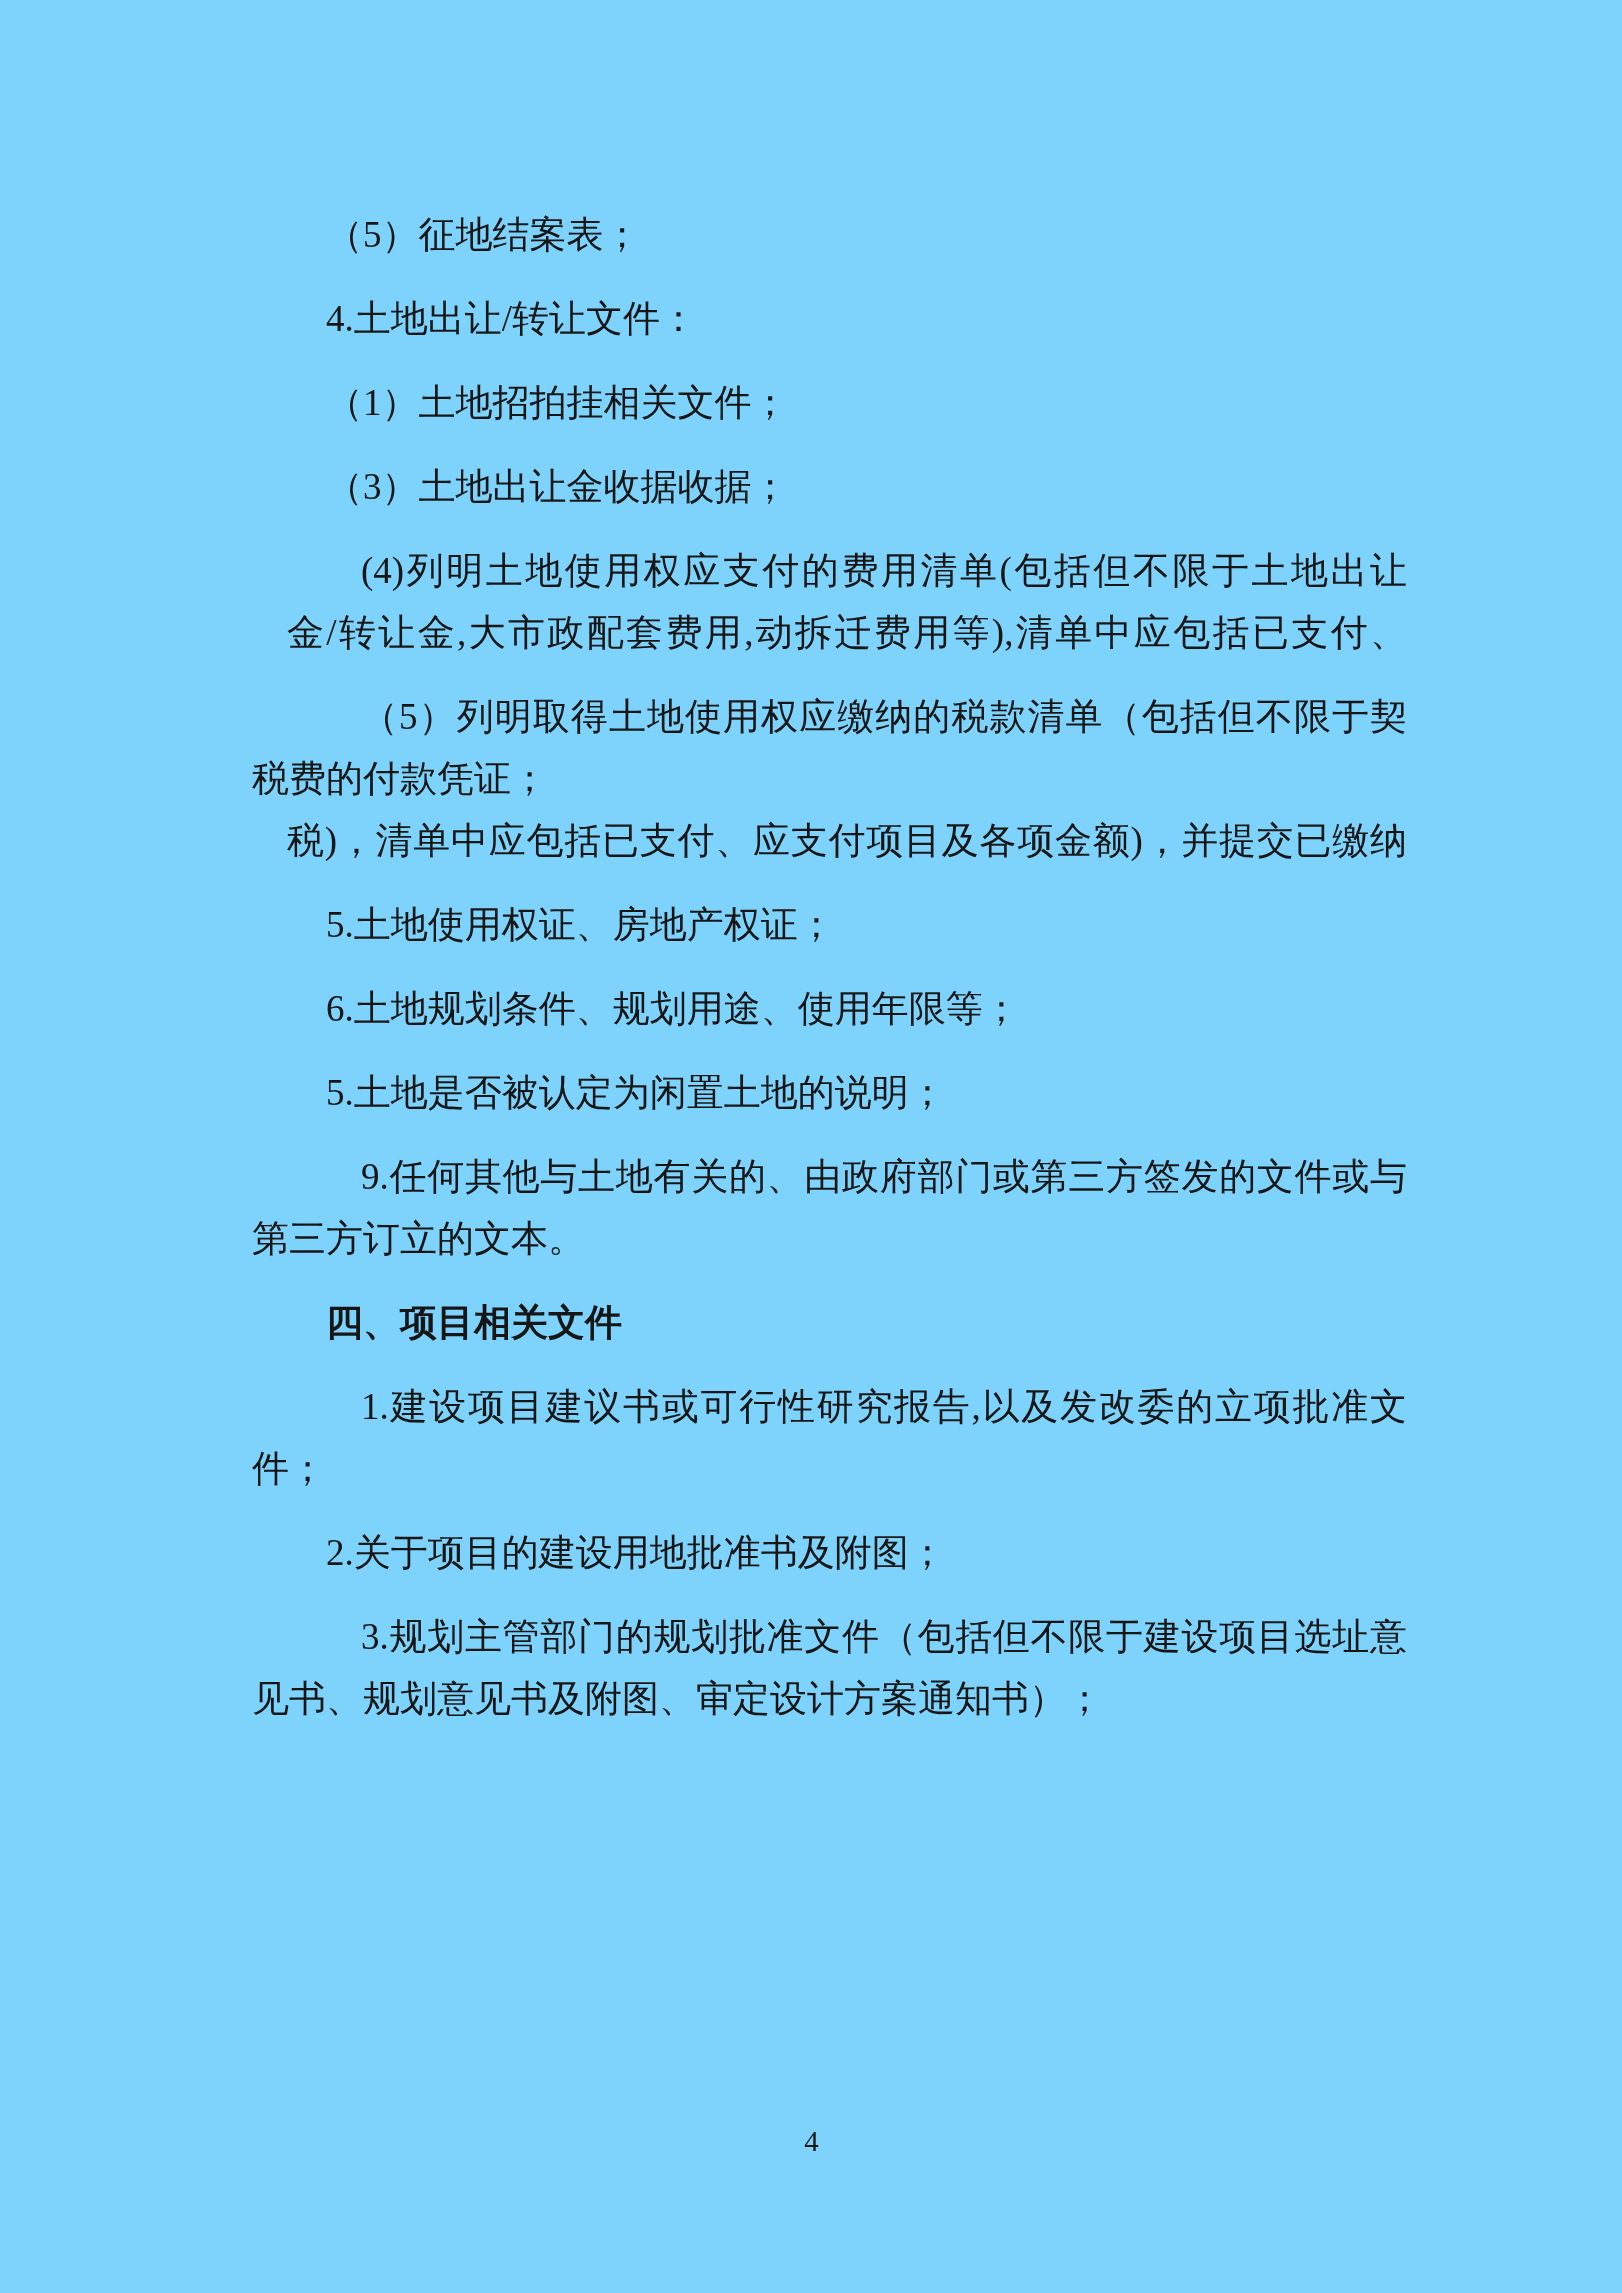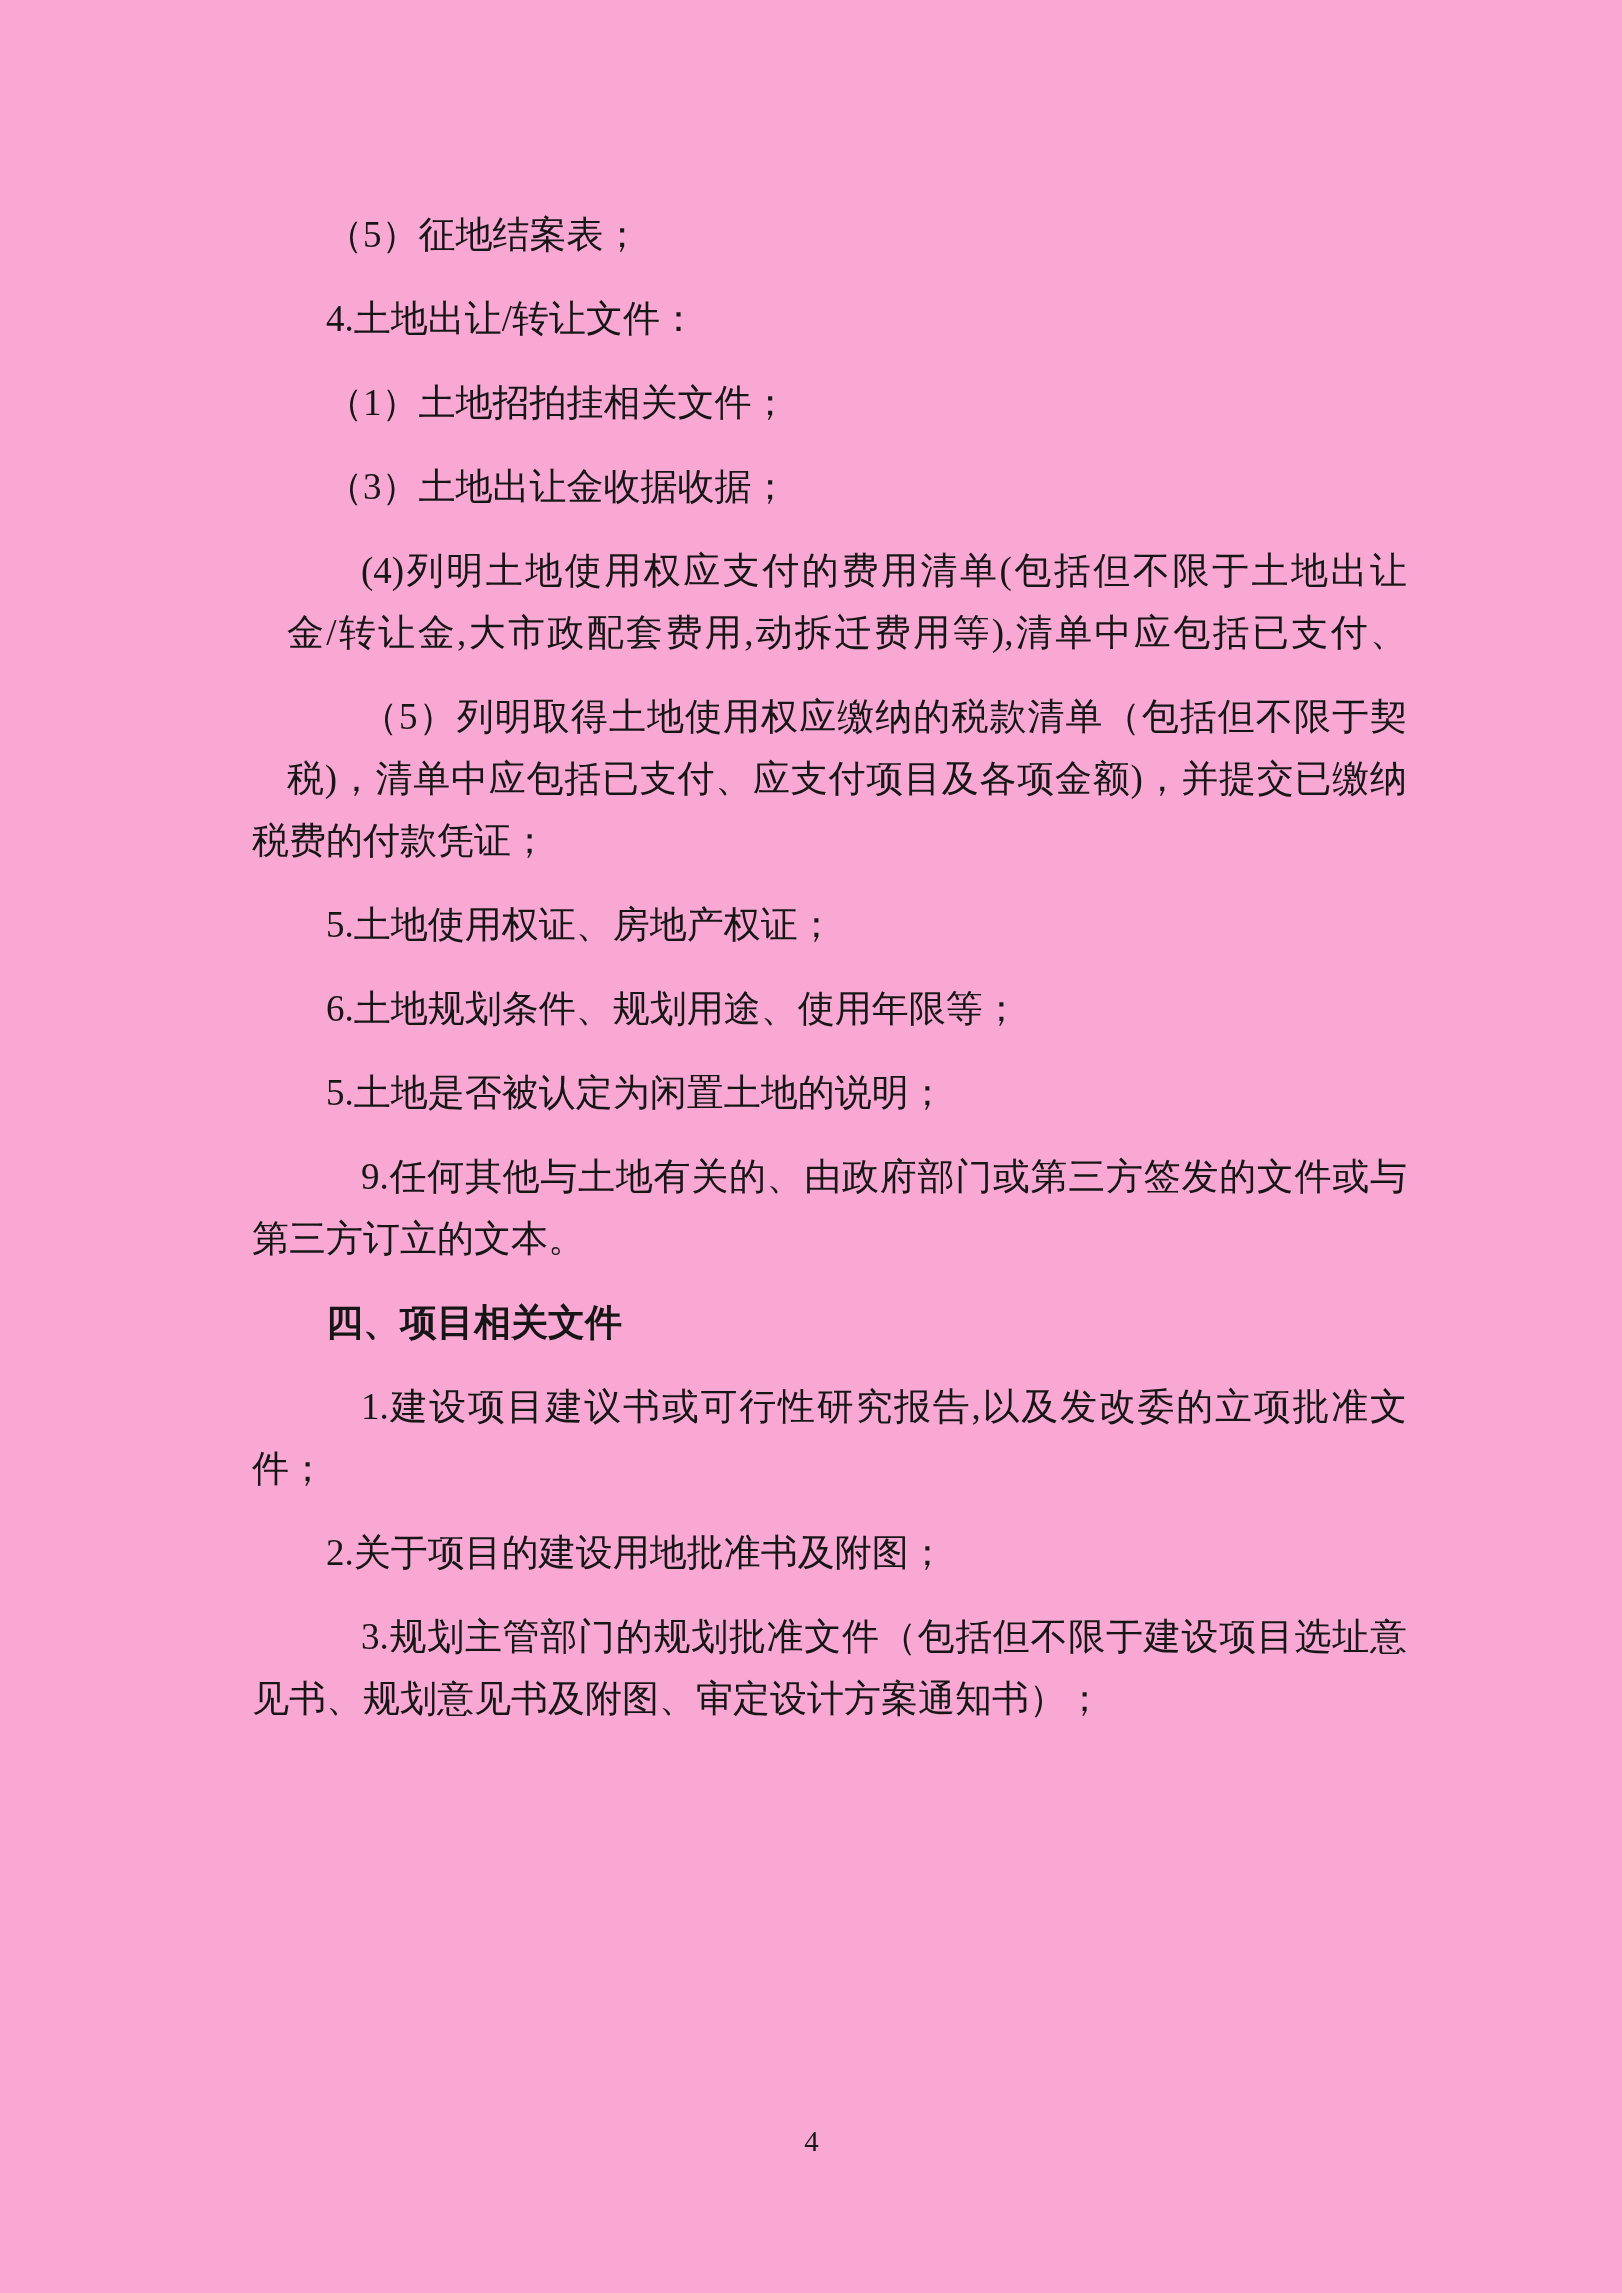--- a/index.html
+++ b/index.html
@@ -4,21 +4,21 @@
 <style>
   html, body {
     margin: 0;
     padding: 0;
     background: #e8e8e8;
   }
   .page {
     position: relative;
     width: 1623px;
     height: 2294px;
-    background: #f9a8d4;
+    background: #7dd3fc;
     overflow: hidden;
     margin: 0 auto;
   }
   .content {
     position: absolute;
     left: 252px;
     top: 204px;
     width: 1155px;
     color: #161616;
     font-family: "Liberation Serif", "DejaVu Serif", serif;
@@ -75,22 +75,22 @@
       </p>
       <p class="para body">
         <span class="line first">（3）土地出让金收据收据；</span>
       </p>
       <p class="para body">
         <span class="line first fill">(4)列明土地使用权应支付的费用清单(包括但不限于土地出让</span>
         <span class="line fill">金/转让金,大市政配套费用,动拆迁费用等),清单中应包括已支付、</span>
       </p>
       <p class="para body">
         <span class="line first fill">（5）列明取得土地使用权应缴纳的税款清单（包括但不限于契</span>
+        <span class="line">税费的付款凭证；</span>
         <span class="line fill">税)，清单中应包括已支付、应支付项目及各项金额)，并提交已缴纳</span>
-        <span class="line">税费的付款凭证；</span>
       </p>
       <p class="para body">
         <span class="line first">5.土地使用权证、房地产权证；</span>
       </p>
       <p class="para body">
         <span class="line first">6.土地规划条件、规划用途、使用年限等；</span>
       </p>
       <p class="para body">
         <span class="line first">5.土地是否被认定为闲置土地的说明；</span>
       </p>

